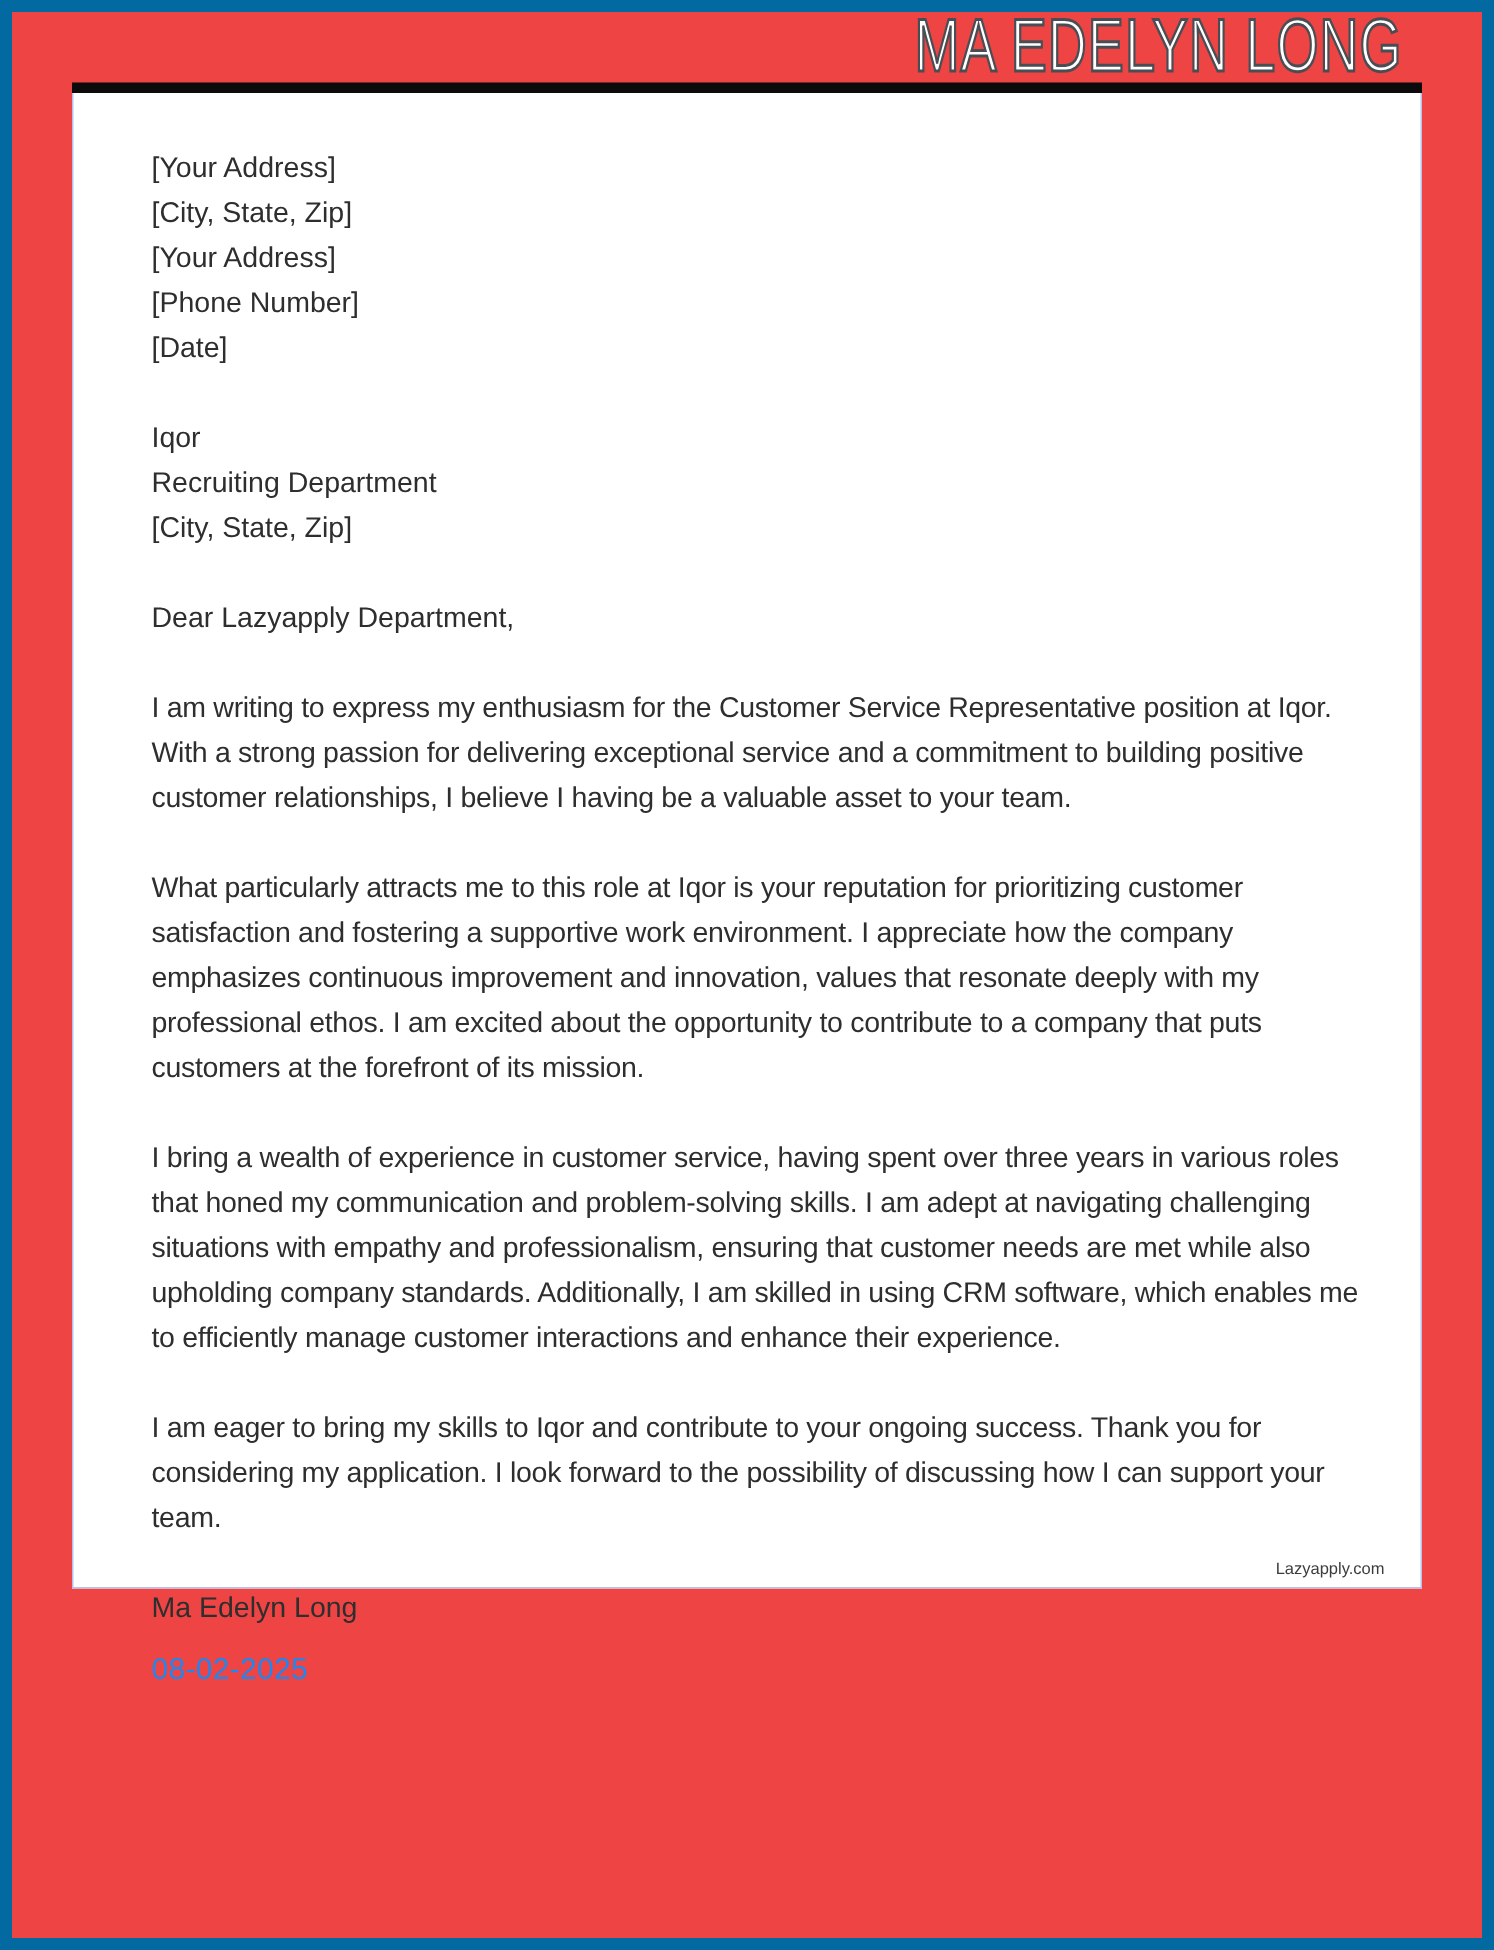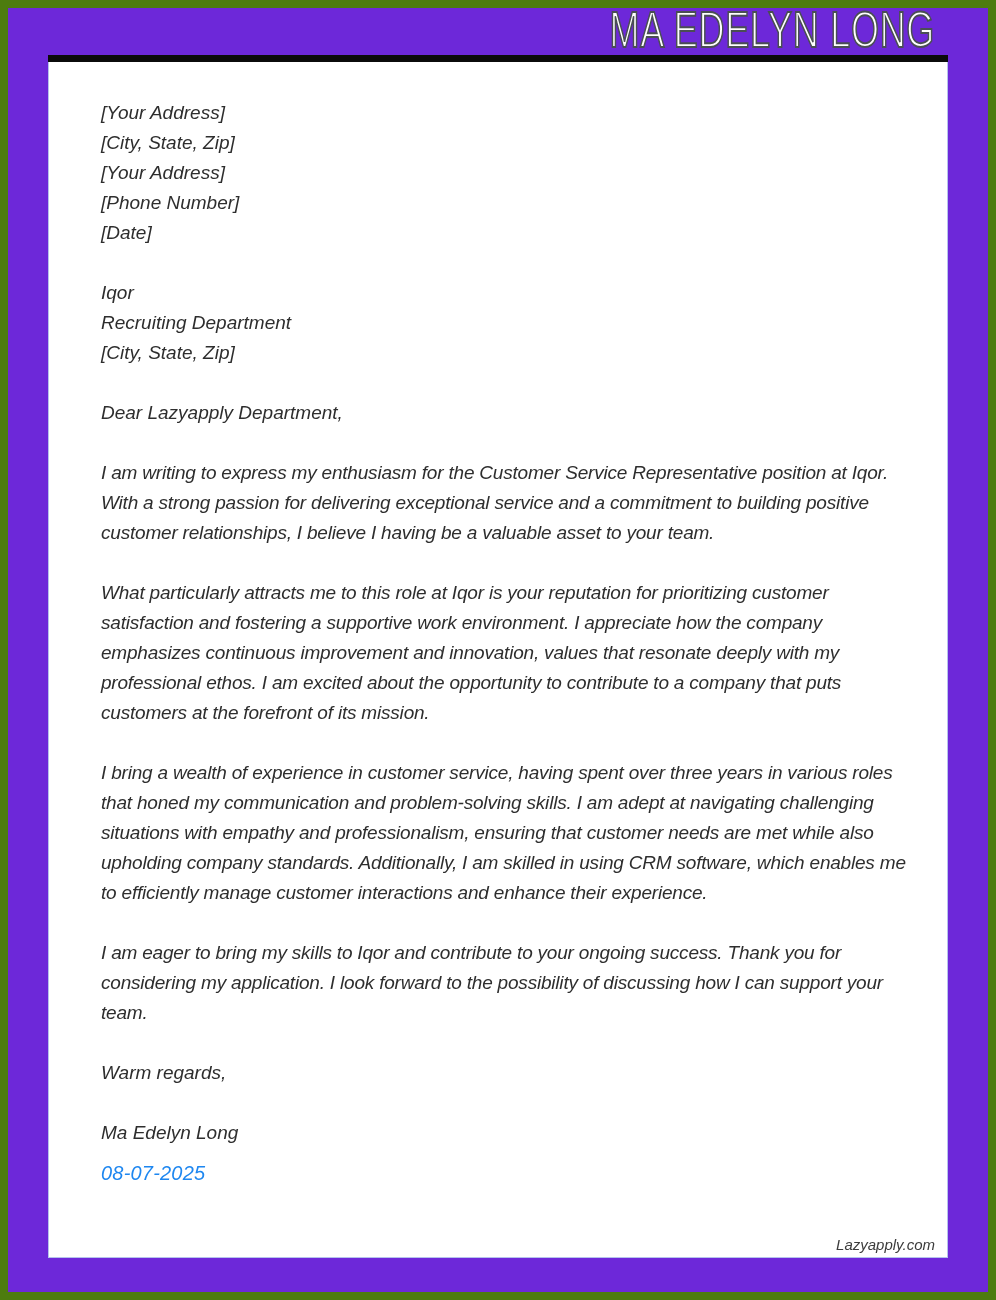--- a/index.html
+++ b/index.html
@@ -5,22 +5,22 @@
   html, body { margin: 0; padding: 0; }
   body {
     width: 996px; height: 1300px;
     position: relative;
     font-family: "Liberation Sans", sans-serif;
     overflow: hidden;
     background: #000;
   }
   .canvas {
     position: absolute; inset: 0;
-    border: 8px solid #4d7c0f;
-    background: #6d28d9;
+    border: 8px solid #0369a1;
+    background: #ef4444;
     box-sizing: border-box;
   }
   .letterhead-name {
     position: absolute;
     top: -4px; right: 53px;
     font-size: 50px;
     line-height: 52px;
     font-weight: 500;
     letter-spacing: 1px;
     color: #ffffff;
@@ -32,51 +32,50 @@
   }
   .divider-bar {
     position: absolute;
     left: 40px; top: 47px;
     width: 900px; height: 7px;
     background: #0b0b0b;
   }
   .page {
     position: absolute;
     left: 40px; top: 54px;
-    width: 900px; height: 1196px;
+    width: 900px; height: 997px;
     box-sizing: border-box;
     background: #ffffff;
     border-left: 1px solid #b5c3ec;
     border-right: 1px solid #b5c3ec;
     border-bottom: 1px solid #b5c3ec;
     padding: 36px 40px 0 52px;
     overflow: visible;
-    font-style: italic;
   }
   .block {
     margin: 30px 0 0 0;
     font-size: 19px;
     line-height: 30px;
     color: #2e2e2e;
     max-width: 806px;
   }
   .block.first { margin-top: 0; }
   .para { letter-spacing: -0.2px; }
   .addr-line { display: block; }
   .date-line {
     margin-top: 10px;
     font-size: 20px;
     line-height: 30px;
     color: #1e87f0;
     letter-spacing: 0.2px;
   }
   .watermark {
     position: absolute;
-    right: 12px; bottom: 3px;
-    font-size: 15px;
+    right: 24px; bottom: 3px;
+    font-size: 11px;
     line-height: 18px;
     color: #3c3c3c;
   }
 </style>
 </head>
 <body>
 
 <div class="canvas">
 
   <div class="letterhead-name">MA EDELYN LONG</div>
@@ -99,23 +98,22 @@
       <span class="addr-line">[City, State, Zip]</span>
     </div>
 
     <div class="block">Dear Lazyapply Department,</div>
 
     <div class="block para">I am writing to express my enthusiasm for the Customer Service Representative position at Iqor. With a strong passion for delivering exceptional service and a commitment to building positive customer relationships, I believe I having be a valuable asset to your team.</div>
     <div class="block para">What particularly attracts me to this role at Iqor is your reputation for prioritizing customer satisfaction and fostering a supportive work environment. I appreciate how the company emphasizes continuous improvement and innovation, values that resonate deeply with my professional ethos. I am excited about the opportunity to contribute to a company that puts customers at the forefront of its mission.</div>
     <div class="block para">I bring a wealth of experience in customer service, having spent over three years in various roles that honed my communication and problem-solving skills. I am adept at navigating challenging situations with empathy and professionalism, ensuring that customer needs are met while also upholding company standards. Additionally, I am skilled in using CRM software, which enables me to efficiently manage customer interactions and enhance their experience.</div>
     <div class="block para">I am eager to bring my skills to Iqor and contribute to your ongoing success. Thank you for considering my application. I look forward to the possibility of discussing how I can support your team.</div>
 
-    <div class="block">Warm regards,</div>
 
     <div class="block">Ma Edelyn Long</div>
 
-    <div class="date-line">08-07-2025</div>
+    <div class="date-line">08-02-2025</div>
 
     <div class="watermark">Lazyapply.com</div>
 
   </div>
 
 </div>
 
 </body></html>

